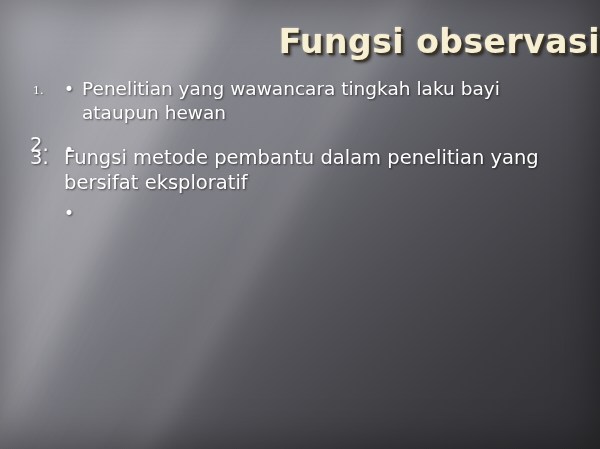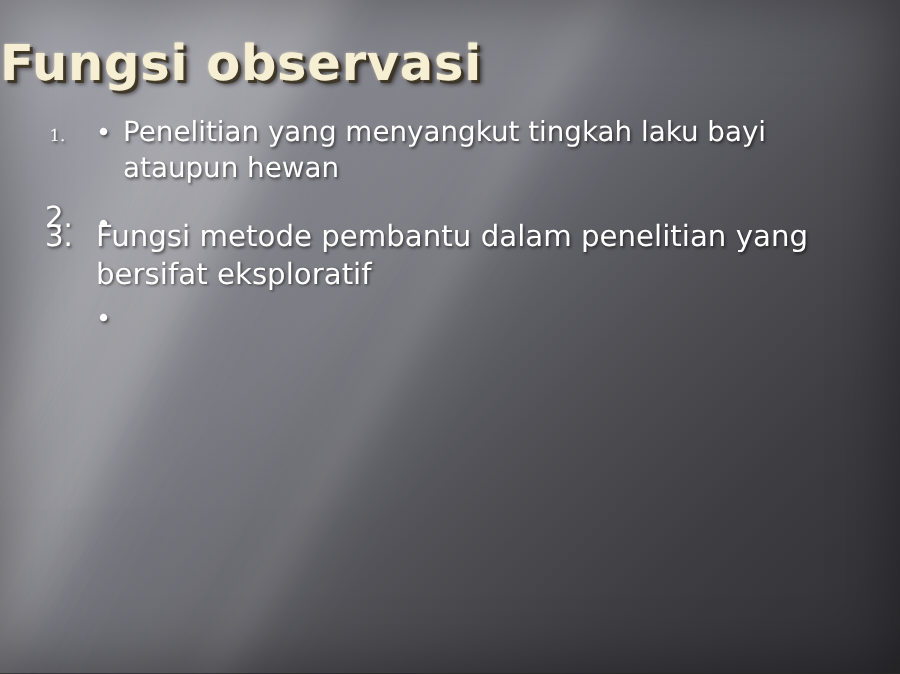--- a/index.html
+++ b/index.html
@@ -83,21 +83,21 @@
     pointer-events: none;
     box-shadow: inset 0 0 46px rgba(0,0,0,0.38);
   }
 
   
   .title {
     position: absolute;
     top: 22px;
     left: 0;
     width: 600px;
-    text-align: left;
+    text-align: right;
     z-index: 5;
     font-family: "DejaVu Sans", sans-serif;
     font-weight: bold;
     font-size: 33px;
     letter-spacing: 0.5px;
     color: #f7efd4;
     text-shadow:
        2px 2px 0 rgba(60,50,30,0.85),
        3px 3px 3px rgba(0,0,0,0.55),
        0 0 2px rgba(255,248,220,0.6);
@@ -178,21 +178,21 @@
 
   <div class="title">Fungsi observasi</div>
 
   <div class="body">
 
     <div class="lvl1 small-marker">
       <span class="marker">1.</span>
     </div>
     <div class="lvl2">
       <span class="marker">•</span>
-      <span>Penelitian yang menyangkut tingkah laku bayi ataupun hewan</span>
+      <span>Penelitian yang wawancara tingkah laku bayi ataupun hewan</span>
     </div>
 
     <div class="spacer-2"></div>
 
     <div class="lvl1">
       <span class="marker">2.</span>
     </div>
     <div class="spacer-3"></div>
     <div class="lvl2">
       <span class="marker">•</span>

